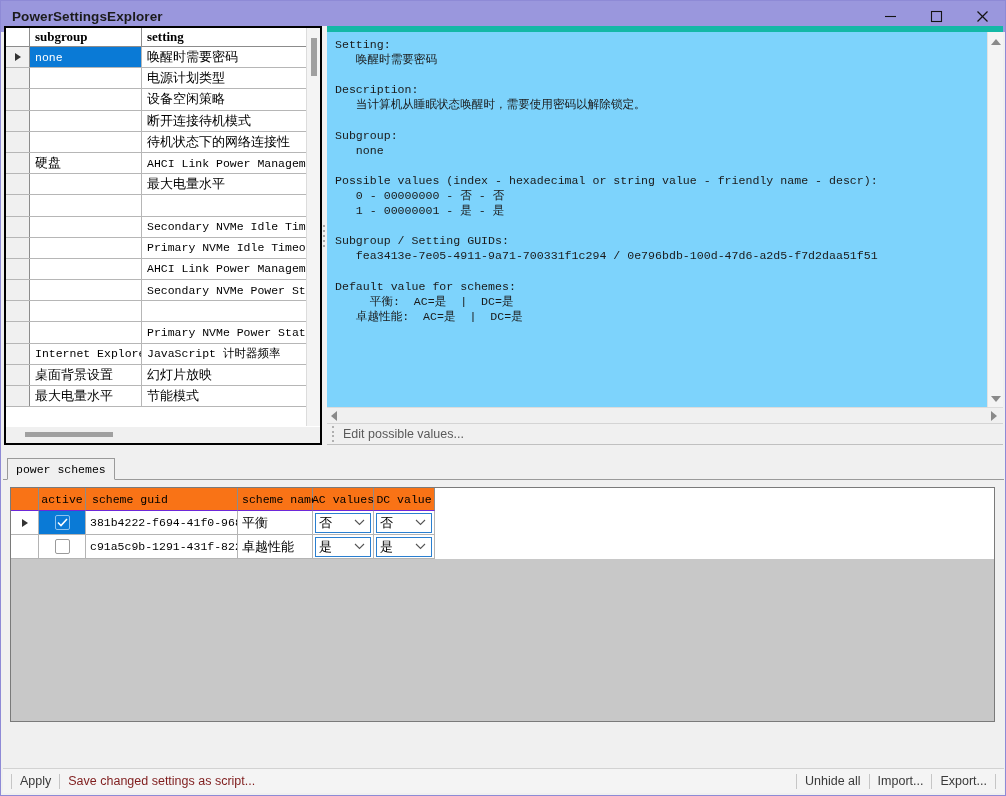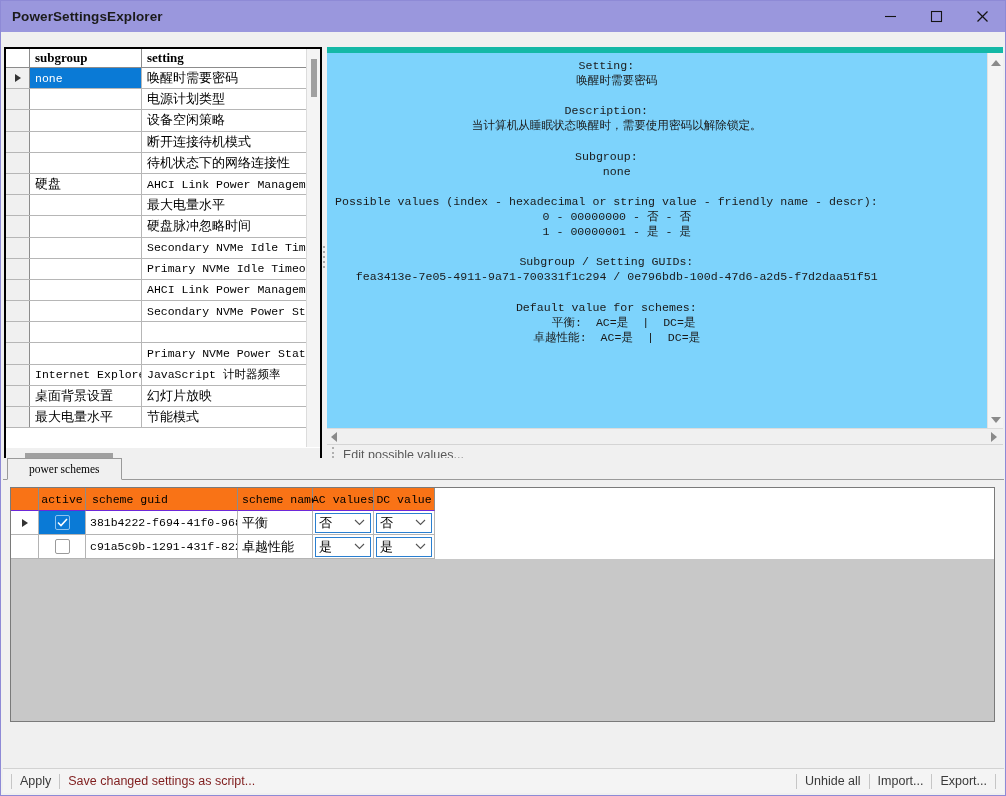--- a/index.html
+++ b/index.html
@@ -32,24 +32,23 @@
   #win-controls { margin-left: auto; display: flex; height: 31px; }
   .winbtn {
     width: 46px; height: 31px;
     display: flex; align-items: center; justify-content: center;
     color: #141414;
   }
   .winbtn svg { display: block; }
 
   
   #top-area {
-    position: absolute; left: 3px; top: 46px;
+    position: absolute; left: 3px; top: 25px;
     width: 999px; height: 336px;
     display: flex;
-    text-align: center;
   }
 
   
   #left-grid-wrap {
     width: 318px; height: 419px;
     border: 2px solid #000;
     background: #fff;
     position: relative;
     overflow: hidden;
   }
@@ -245,22 +244,22 @@
     height: 22px;
     border-bottom: 1px solid #9a9a9a;
   }
   #tab-power {
     position: absolute; left: 4px; top: 0;
     height: 22px; min-width: 88px;
     background: #f0f0f0;
     border: 1px solid #9a9a9a;
     border-bottom: 1px solid #f0f0f0;
     display: flex; align-items: center;
-    padding: 0 21px;
-    font-family: Liberation Serif, serif;
+    padding: 0 8px;
+    font-family: Liberation Mono, monospace;
     font-size: 11.5px; color: #000;
   }
   #schemes-grid {
     position: absolute; left: 7px; top: 29px;
     width: 985px; height: 235px;
     border: 1px solid #7a7a7a;
     background: #c8c8c8;
     overflow: hidden;
   }
   .sg-header { display: flex; height: 23px; background: #fff; }
@@ -414,21 +413,20 @@
               <div class="lg-cell lg-set mono">AHCI Link Power Management</div>
             </div>
             <div class="lg-row">
               <div class="lg-cell lg-ind"></div>
               <div class="lg-cell lg-sub"></div>
               <div class="lg-cell lg-set">最大电量水平</div>
             </div>
             <div class="lg-row">
               <div class="lg-cell lg-ind"></div>
               <div class="lg-cell lg-sub"></div>
-              <div class="lg-cell lg-set">硬盘脉冲忽略时间</div>
             </div>
             <div class="lg-row">
               <div class="lg-cell lg-ind"></div>
               <div class="lg-cell lg-sub"></div>
               <div class="lg-cell lg-set mono">Secondary NVMe Idle Timeou</div>
             </div>
             <div class="lg-row">
               <div class="lg-cell lg-ind"></div>
               <div class="lg-cell lg-sub"></div>
               <div class="lg-cell lg-set mono">Primary NVMe Idle Timeout</div>

